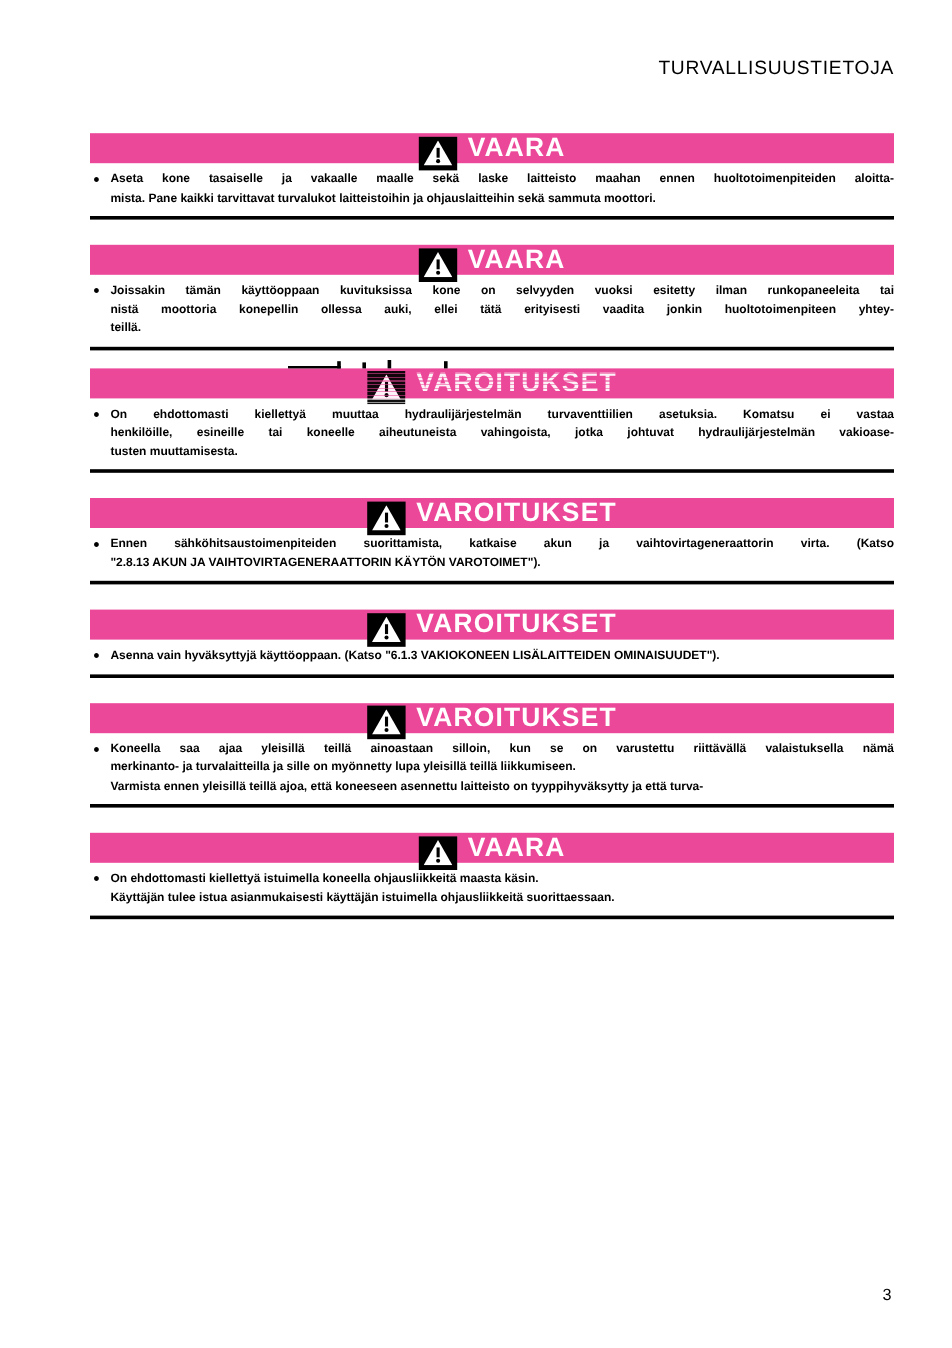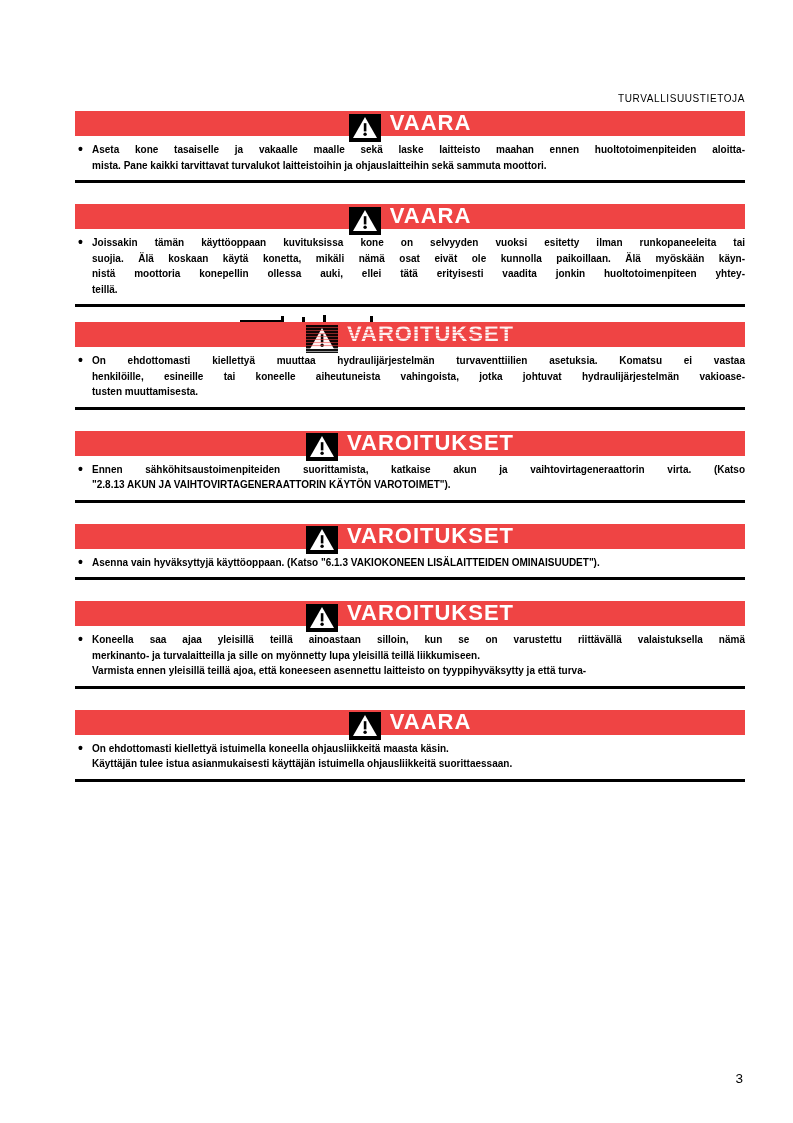--- a/index.html
+++ b/index.html
@@ -7,36 +7,35 @@
     width: 793px; height: 1123px;
     background: #ffffff;
     font-family: "Liberation Sans", sans-serif;
     position: relative;
     color: #000;
     overflow: hidden;
   }
   .doc-header {
     position: absolute;
     top: 49px; right: 48px;
-    font-size: 10px;
+    font-size: 16px;
     letter-spacing: 0.6px;
     color: #000;
-    margin-top: 44px;
   }
   .content {
     position: absolute;
     left: 75px; top: 111px;
     width: 670px;
   }
   section.warn { margin-bottom: 21px; position: relative; }
   section.warn.artifact { margin-top: -6px; }
 
   .bar {
     height: 25px;
-    background: #ef4444;
+    background: #ec4899;
     display: flex;
     align-items: center;
     justify-content: center;
     gap: 9px;
   }
   .tri-box {
     background: #000000;
     display: flex;
     align-items: center;
     justify-content: center;
@@ -144,21 +143,20 @@
         </svg>
       </span>
       <span class="title">VAARA</span>
     </div>
     <div class="body">
       <div class="bullet-row">
         <span class="dot">•</span>
         <div class="lines">
             <div class="para">
               <div class="line">Joissakin tämän käyttöoppaan kuvituksissa kone on selvyyden vuoksi esitetty ilman runkopaneeleita tai</div>
-              <div class="line">suojia. Älä koskaan käytä konetta, mikäli nämä osat eivät ole kunnolla paikoillaan. Älä myöskään käyn-</div>
               <div class="line">nistä moottoria konepellin ollessa auki, ellei tätä erityisesti vaadita jonkin huoltotoimenpiteen yhtey-</div>
               <div class="line">teillä.</div>
             </div>
           </div>
       </div>
     </div>
     <div class="rule"></div>
   </section>
     <section class="warn artifact">
     <div class="ghost">

